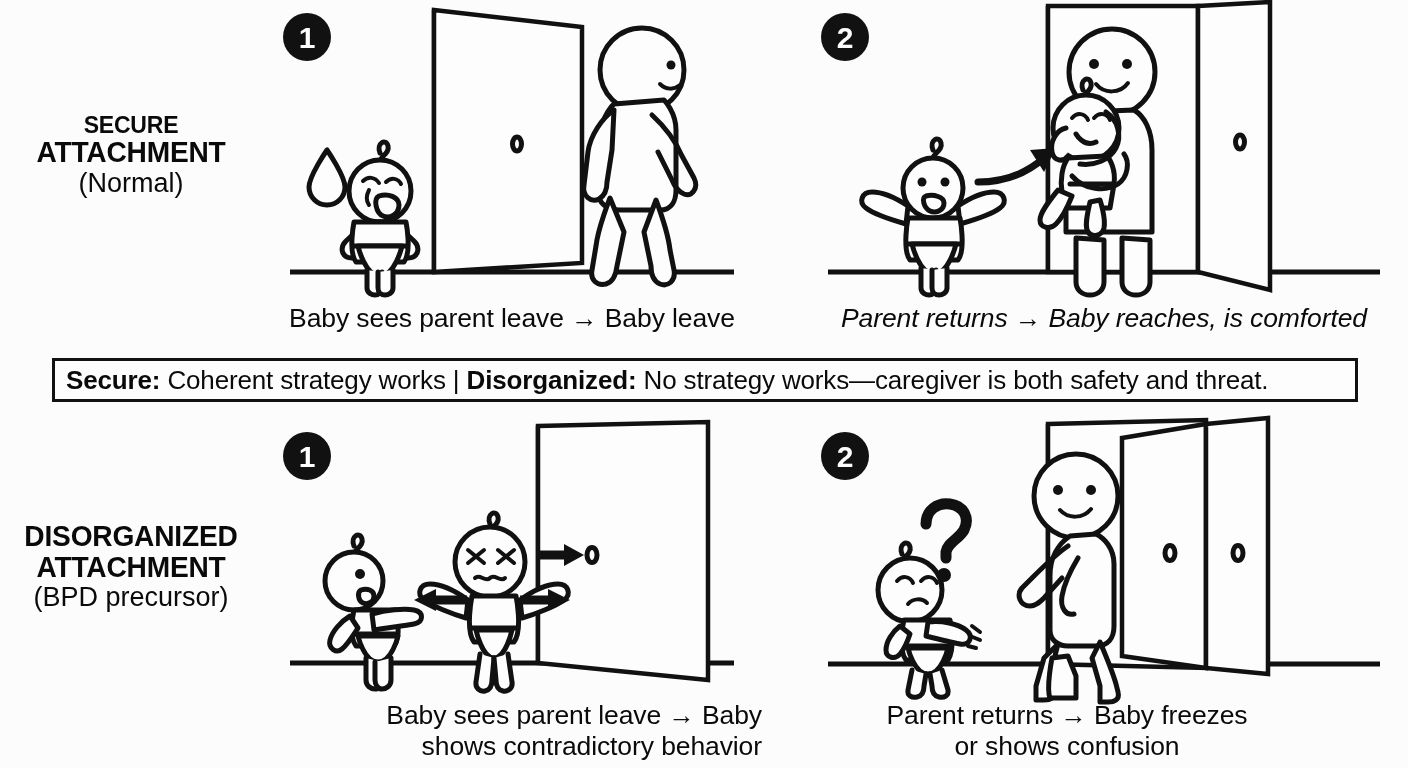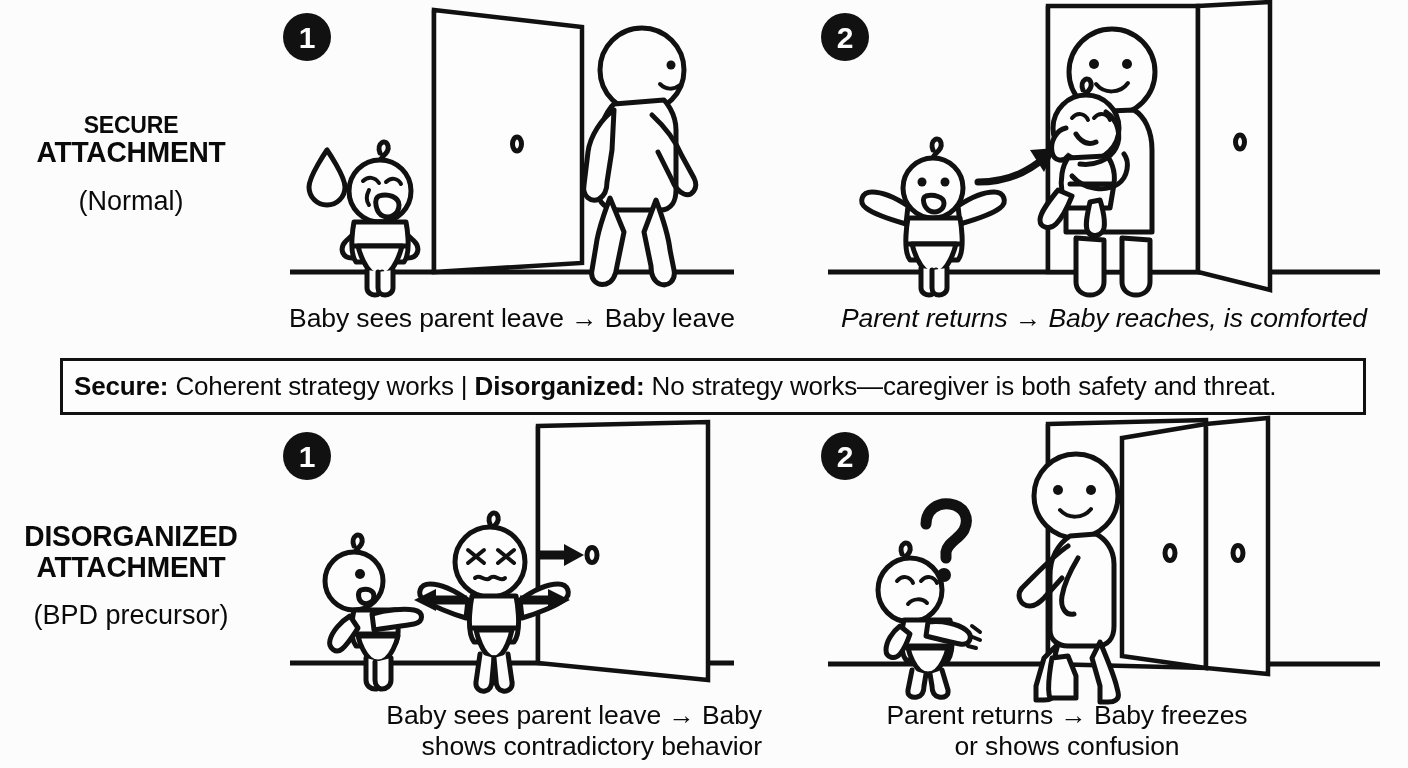--- a/index.html
+++ b/index.html
@@ -28,21 +28,21 @@
     white-space:nowrap;
   }
   .row-label .big.narrow{
     font-size:29px;
     transform:scaleX(0.97);
   }
   .row-label .sub{
     display:block;
     font-size:27px;
     font-weight:normal;
-    margin-top:19px;
+    margin-top:1px;
     white-space:nowrap;
   }
   #label-secure{left:0px;top:113px;}
   #label-disorg{left:0px;top:521px;}
 
   
   .caption{
     position:absolute;
     text-align:center;
     font-size:26.5px;
@@ -51,22 +51,22 @@
     letter-spacing:-0.1px;
   }
   #cap1{left:262px;top:303px;width:500px;}
   #cap2{left:800px;top:303px;width:608px;font-style:italic;}
   #cap3{left:262px;top:700px;width:500px;text-align:right;}
   #cap4{left:763px;top:700px;width:608px;}
 
   
   #banner{
     position:absolute;
-    left:60px;top:358px;
-    width:1306px;height:57px;
+    left:52px;top:358px;
+    width:1306px;height:44px;
     border:3px solid #111;
     background:#fdfdfd;
     display:flex;align-items:center;
     box-sizing:border-box;
   }
   #banner-text{
     font-size:26px;
     padding-left:11px;
     white-space:nowrap;
     letter-spacing:-0.15px;

